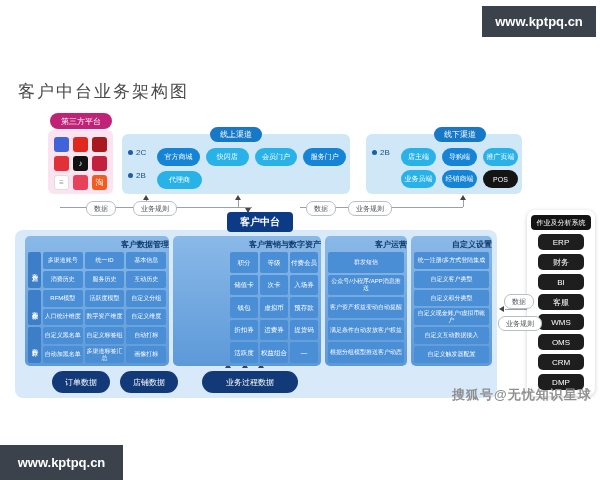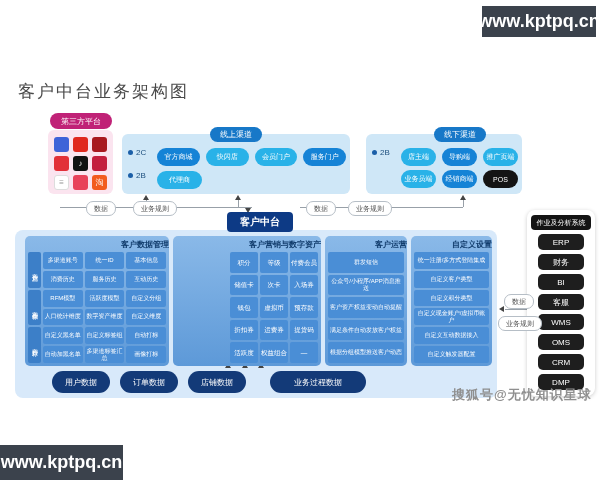--- a/index.html
+++ b/index.html
@@ -1,18 +1,18 @@
 <!DOCTYPE html>
 <html style="--banner: #3b424c; --magenta: #c02277; --pinkBg: #fbe4ef; --chBg: #cfe7f7; --chPill: #1778c8; --hubNavy: #0d3a85; --panelBg: #d8e9fa; --colTop: #8ab9e8; --colBot: #5d99d8; --cell: #4a8ed6; --strip: #3c7fc8; --headerText: #123d6d; --bottomNavy: #133a78; --sysBlack: #1e1e1e; --line: #98a0a8; --wm: #8f8f8f;"><head>
 <meta charset="utf-8">
 <style>
   html,body{margin:0;padding:0;background:#fff;}
   .canvas{position:relative;width:600px;height:480px;background:#fff;overflow:hidden;
           font-family:"Liberation Sans","DejaVu Sans",sans-serif;}
-  .banner{position:absolute;background:var(--banner);color:#fff;font-weight:bold;font-size:18px;
+  .banner{position:absolute;background:var(--banner);color:#fff;font-weight:bold;font-size:13px;
           display:flex;align-items:center;justify-content:center;z-index:9;}
   .banner.tr{left:482px;top:6px;width:114px;height:31px;}
   .banner.bl{left:0;top:445px;width:123px;height:35px;}
   .title{position:absolute;left:18px;top:80px;font-size:17px;color:#4a4a4a;letter-spacing:2px;}
   
   .tp-panel{position:absolute;left:48px;top:130px;width:65px;height:64px;background:var(--pinkBg);border-radius:6px;}
   .tp-pill{position:absolute;left:50px;top:113px;width:62px;height:16px;background:var(--magenta);
            border-radius:8px;color:#fff;font-size:8px;display:flex;align-items:center;justify-content:center;z-index:3;}
   .apps{position:absolute;left:54px;top:137px;display:grid;grid-template-columns:repeat(3,15px);
         grid-auto-rows:15px;gap:4px;z-index:2;}
@@ -238,21 +238,20 @@
         <div class="bar">自定义现金账户/虚拟币账户</div>
         <div class="bar">自定义互动数据接入</div>
         <div class="bar">自定义触发器配置</div>
       </div>
   </div>
 
   <div class="arr up" style="left:225px;top:363px;"></div>
   <div class="arr up" style="left:242px;top:363px;"></div>
   <div class="arr up" style="left:258px;top:363px;"></div>
   <div class="bpills" id="bottom-pills">
-      <div class="bp">用户数据</div>
       <div class="bp">订单数据</div>
       <div class="bp">店铺数据</div>
       <div class="bp">业务过程数据</div>
     </div>
 
   <div class="cn-pill" style="left:504px;top:294px;">数据</div>
   <div class="hline" style="left:505px;top:309px;width:28px;height:1px;"></div>
   <div class="arr left" style="left:499px;top:306px;"></div>
   <div class="cn-pill" style="left:498px;top:316px;">业务规则</div>
 

